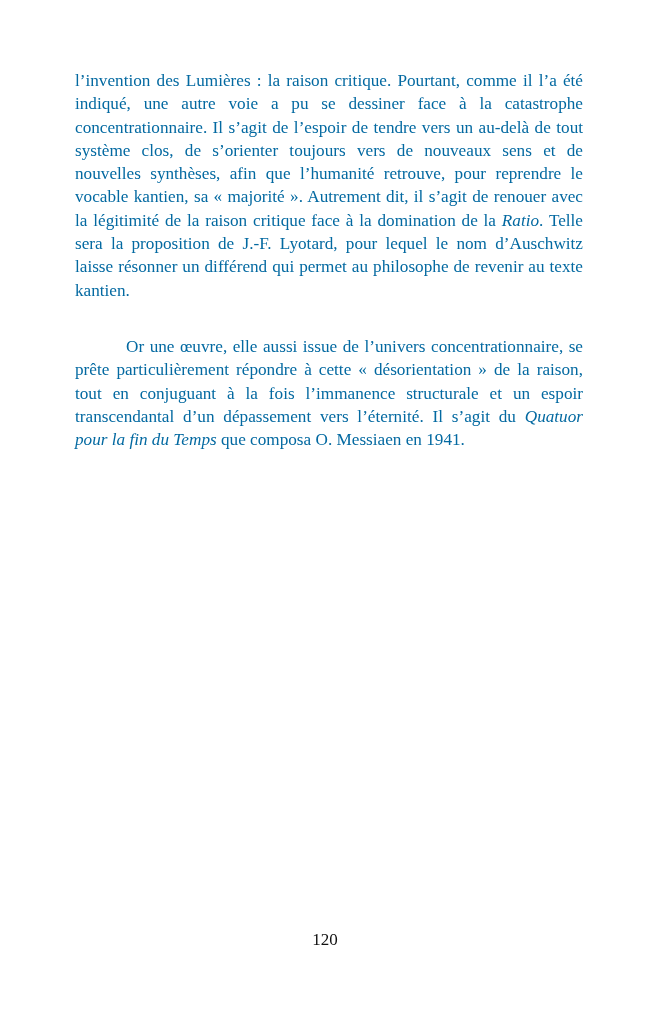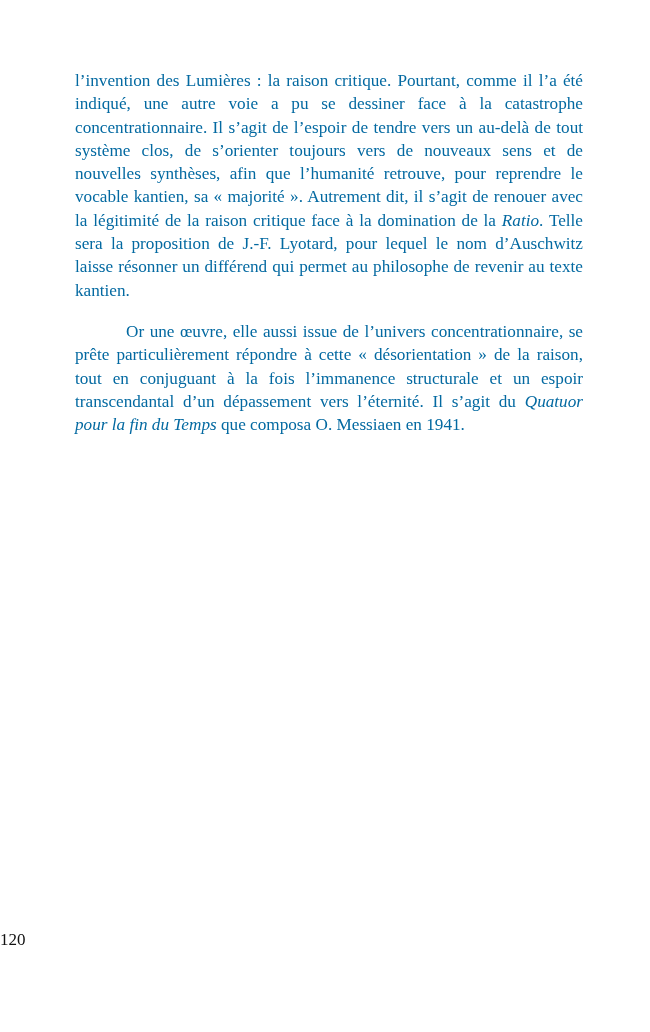--- a/index.html
+++ b/index.html
@@ -3,24 +3,24 @@
 <meta charset="utf-8">
 <style>
   html, body { margin: 0; padding: 0; background: #ffffff; }
   body { width: 650px; height: 1032px; position: relative; overflow: hidden; }
   .page {
     position: absolute; left: 75px; top: 69px; width: 508px;
     font-family: "Liberation Serif", "DejaVu Serif", serif;
     font-size: 17.2px; line-height: 23.3px; color: #0369a1;
   }
   .para { margin: 0; text-align: justify; text-align-last: left; }
-  .para + .para { margin-top: 18px; }
+  .para + .para { margin-top: 33px; }
   .indent { text-indent: 51px; }
   .page-number {
-    position: absolute; left: 0; width: 650px; top: 930px; text-align: left;
+    position: absolute; left: 0; width: 650px; top: 930px; text-align: center;
     font-family: "Liberation Serif", "DejaVu Serif", serif; font-size: 17px; color: #111;
   }
   i { font-style: italic; }
 </style>
 </head>
 <body>
 
 <div class="page">
   <p class="para"><span>l’invention des Lumières : la raison critique. Pourtant, comme il l’a été indiqué, une autre voie a pu se dessiner face à la catastrophe concentrationnaire. Il s’agit de l’espoir de tendre vers un au-delà de tout système clos, de s’orienter toujours vers de nouveaux sens et de nouvelles synthèses, afin que l’humanité retrouve, pour reprendre le vocable kantien, sa « majorité ». Autrement dit, il s’agit de renouer avec la légitimité de la raison critique face à la domination de la </span><i>Ratio</i><span>. Telle sera la proposition de J.-F. Lyotard, pour lequel le nom d’Auschwitz laisse résonner un différend qui permet au philosophe de revenir au texte kantien.</span></p>
   <p class="para indent"><span>Or une œuvre, elle aussi issue de l’univers concentrationnaire, se prête particulièrement répondre à cette « désorientation » de la raison, tout en conjuguant à la fois l’immanence structurale et un espoir transcendantal d’un dépassement vers l’éternité. Il s’agit du </span><i>Quatuor pour la fin du Temps</i><span> que composa O. Messiaen en 1941.</span></p>

